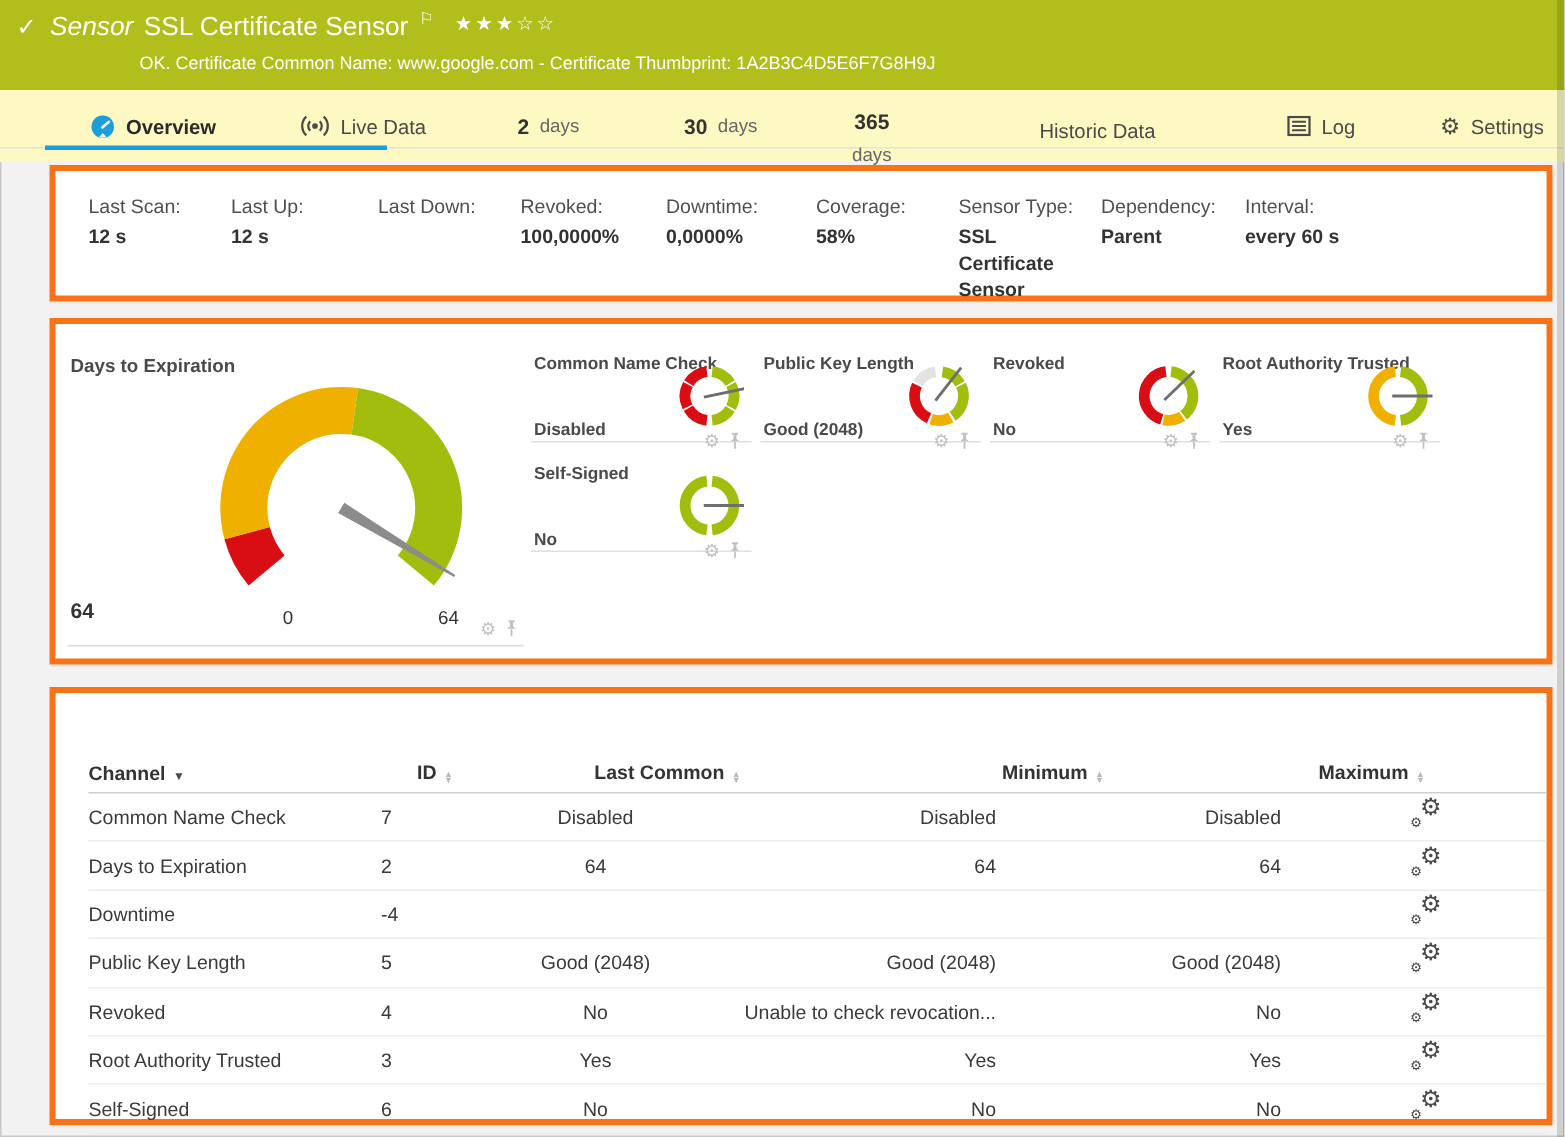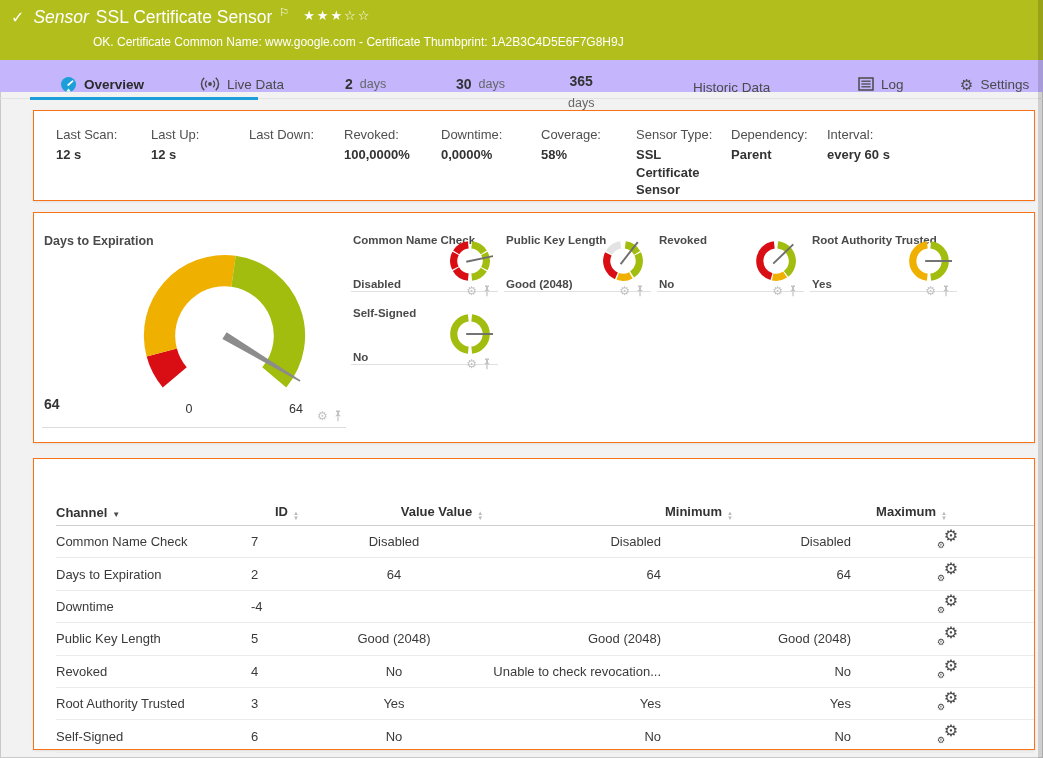--- a/index.html
+++ b/index.html
@@ -8,30 +8,30 @@
   
   .topbar{position:absolute;left:0;top:0;width:100%;height:60px;background:var(--header-green);color:#fff;}
   .title-row{position:absolute;left:11px;top:7px;display:flex;align-items:baseline;}
   .check{font-size:16px;font-weight:bold;margin-right:9px;}
   .type-label{font-style:italic;font-size:17.5px;margin-right:7px;}
   .sensor-title{font-size:17.5px;}
   .flag{font-size:11px;margin-left:7px;position:relative;top:-7px;}
   .stars{font-size:13px;letter-spacing:2px;margin-left:14px;position:relative;top:-3px;}
   .subtitle{position:absolute;left:57px;top:35px;font-size:12px;margin-left:36px;}
   
-  .tabbar{position:absolute;left:0;top:60px;width:100%;height:32px;background:#c4b5fd;}
+  .tabbar{position:absolute;left:0;top:60px;width:100%;height:48px;background:#fef9c3;}
   .tab-hairline{position:absolute;left:0;top:38px;width:100%;height:1px;background:#e2e2e2;}
   .tab-underline{position:absolute;left:30px;top:37px;width:228px;height:3px;background:var(--accent-blue);}
   .tab{position:absolute;top:13px;height:22px;display:flex;align-items:center;gap:7px;font-size:13.5px;color:#4a4a4a;cursor:pointer;}
   .tab.active{font-weight:bold;color:#2b2b2b;}
   .tab .num{font-weight:bold;font-size:14px;color:#333;}
   .tab .unit{font-size:12.5px;color:#666;}
   .gear-glyph{font-size:15px;line-height:1;color:#4a4a4a;}
   
-  .card{position:absolute;left:33px;width:1002px;background:#fff;border:1px solid #f97316;
+  .card{position:absolute;left:33px;width:1002px;background:#fff;border:4px solid #f97316;
         box-shadow:0 1px 2px rgba(0,0,0,0.07);box-sizing:border-box;}
   
   .info-card{top:110px;height:91px;}
   .info-grid{display:grid;grid-template-columns:95px 98px 95px 97px 100px 95px 95px 96px 99px auto;
              padding:16px 0 0 22px;}
   .info-label{font-size:13px;color:#4f4f4f;}
   .info-value{font-size:13px;font-weight:bold;color:#333;margin-top:4px;max-width:82px;line-height:1.35;}
   
   .gauges-card{top:212px;height:231px;}
   .main-gauge{position:absolute;left:0;top:0;width:315px;height:231px;}
@@ -305,21 +305,21 @@
 
   <section class="card table-card">
     <div class="ch-table">
 
       <div class="t-row t-head">
         <div><span>Channel</span><span class="sorted-arrow">▼</span></div>
         <div class="c-id"><span>ID</span><span class="sorters">
               <span>▲</span>
               <span>▼</span>
             </span></div>
-        <div class="c-last"><span>Value Value</span><span class="sorters">
+        <div class="c-last"><span>Last Common</span><span class="sorters">
               <span>▲</span>
               <span>▼</span>
             </span></div>
         <div class="c-min"><span>Minimum</span><span class="sorters">
               <span>▲</span>
               <span>▼</span>
             </span></div>
         <div class="c-max"><span>Maximum</span><span class="sorters">
               <span>▲</span>
               <span>▼</span>

